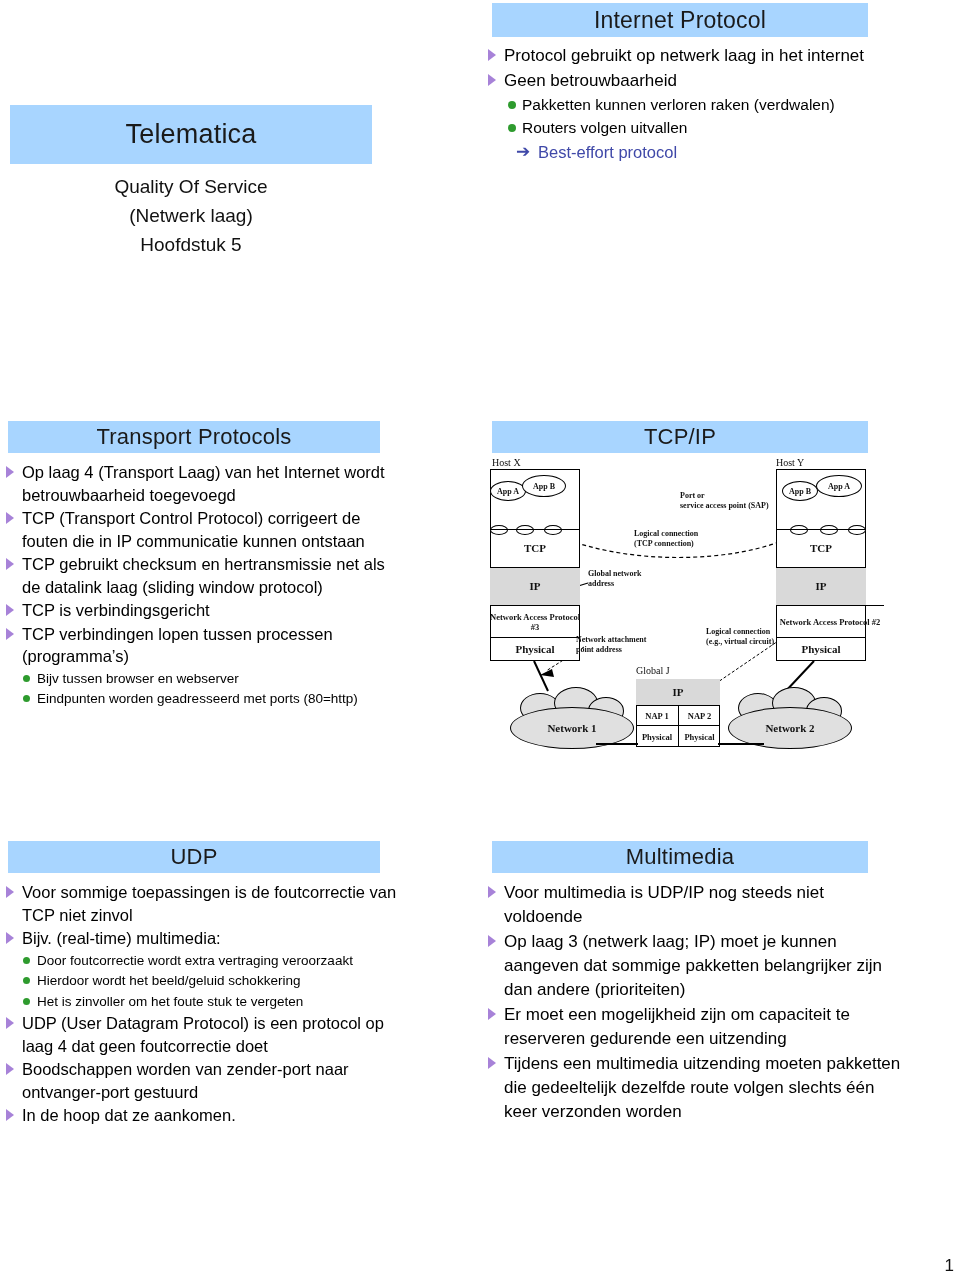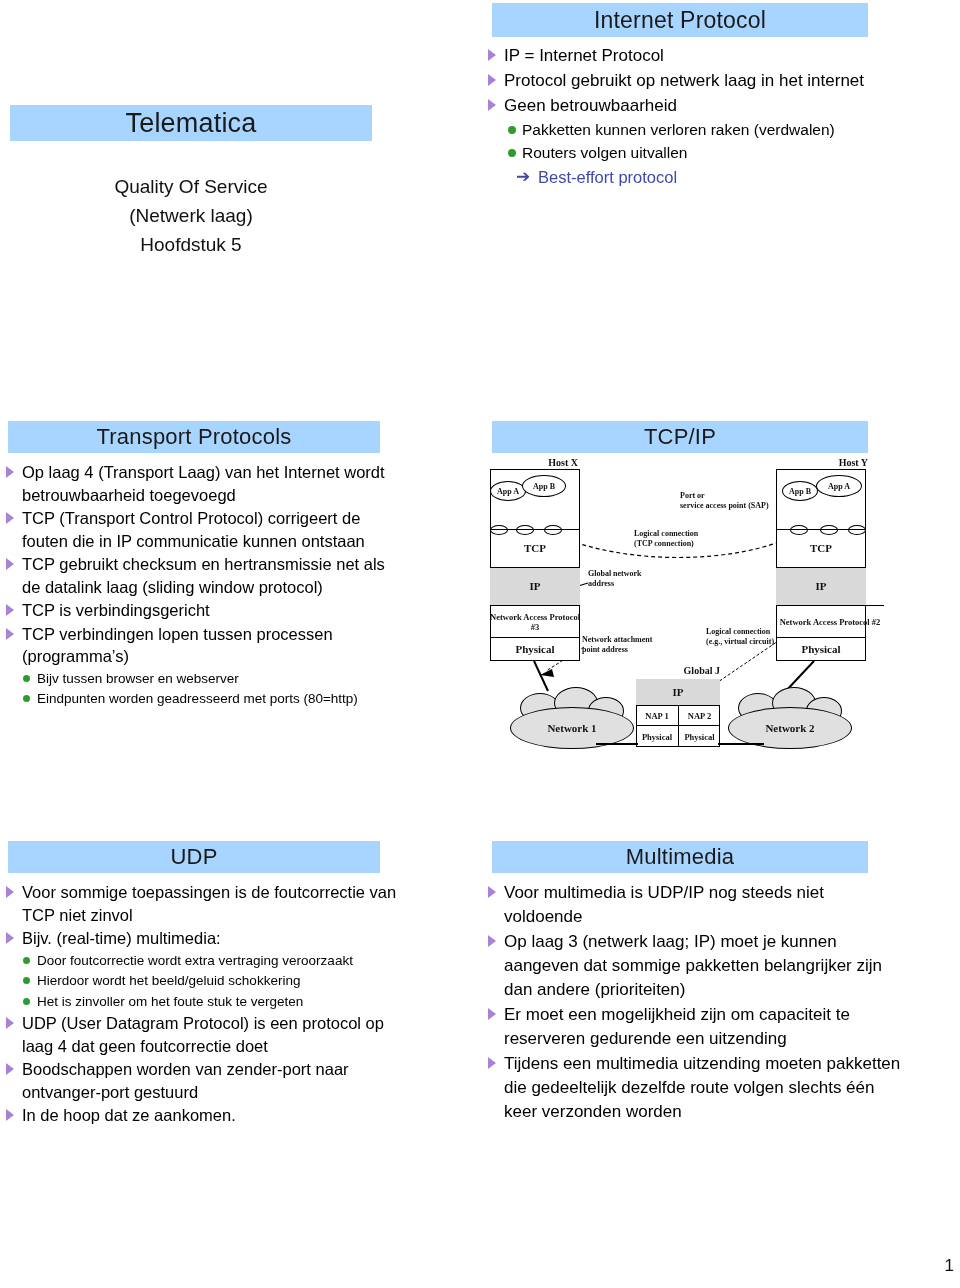--- a/index.html
+++ b/index.html
@@ -39,21 +39,21 @@
     display: flex;
     align-items: center;
     justify-content: center;
     color: #1a1a1a;
     letter-spacing: .2px;
   }
   .titlebar span { display: block; }
 
   
   #slide-title .titlebar {
-    left: 10px; top: 105px; width: 362px; height: 36px;
+    left: 10px; top: 105px; width: 362px; height: 59px;
     font-size: 27px;
     align-items: center;
   }
   .subtitle {
     position: absolute;
     left: 10px; top: 172px; width: 362px;
     text-align: center;
     font-size: 19px;
     line-height: 29px;
     color: #111;
@@ -137,24 +137,24 @@
 
   .pagenum {
     position: absolute;
     right: 6px; bottom: 12px;
     font-size: 17px;
     color: #111;
   }
   .fig-label {
     position: absolute;
     font-family: "Liberation Serif", serif;
-    font-weight: bold;
+    font-weight: normal;
     color: #111;
     white-space: nowrap;
-    text-align: right;
+    text-align: left;
   }
   .fig-note {
     position: absolute;
     font-family: "Liberation Serif", serif;
     font-weight: bold;
     font-size: 8px;
     line-height: 10px;
     color: #111;
     white-space: nowrap;
     text-align: left;
@@ -235,24 +235,20 @@
       <div>Hoofdstuk 5</div>
     </div>
   </section>
 
   <section class="slide" id="slide-ip">
     <div class="titlebar">
       <span>Internet Protocol</span>
     </div>
     <div class="content">
       <ul class="bullets">
-        <li class="b lvl1">
-          <span class="tri"></span>
-          <span>IP = Internet Protocol</span>
-        </li>
         <li class="b lvl1">
           <span class="tri"></span>
           <span>Protocol gebruikt op netwerk laag in het internet</span>
         </li>
         <li class="b lvl1">
           <span class="tri"></span>
           <span>Geen betrouwbaarheid</span>
         </li>
         <li class="b lvl2">
           <span class="dot"></span>
@@ -374,21 +370,21 @@
         <div>service access point (SAP)</div>
       </div>
       <div class="fig-note" style="left:150px; top:72px; width:128px;">
         <div>Logical connection</div>
         <div>(TCP connection)</div>
       </div>
       <div class="fig-note" style="left:104px; top:112px; width:104px;">
         <div>Global network</div>
         <div>address</div>
       </div>
-      <div class="fig-note" style="left:98px; top:178px; width:116px;font-family:Liberation Serif, serif;">
+      <div class="fig-note" style="left:92px; top:178px; width:116px;font-family:Liberation Serif, serif;">
         <div>Network attachment</div>
         <div>point address</div>
       </div>
       <div class="fig-note" style="left:222px; top:170px; width:126px;">
         <div>Logical connection</div>
         <div>(e.g., virtual circuit)</div>
       </div>
 
       <div class="fig-label" style="left:152px; top:208px; width:84px; font-size:10px;">Global J</div>
       <div class="router-box" style="left:152px; top:222px; width:84px; height:68px;"></div>

